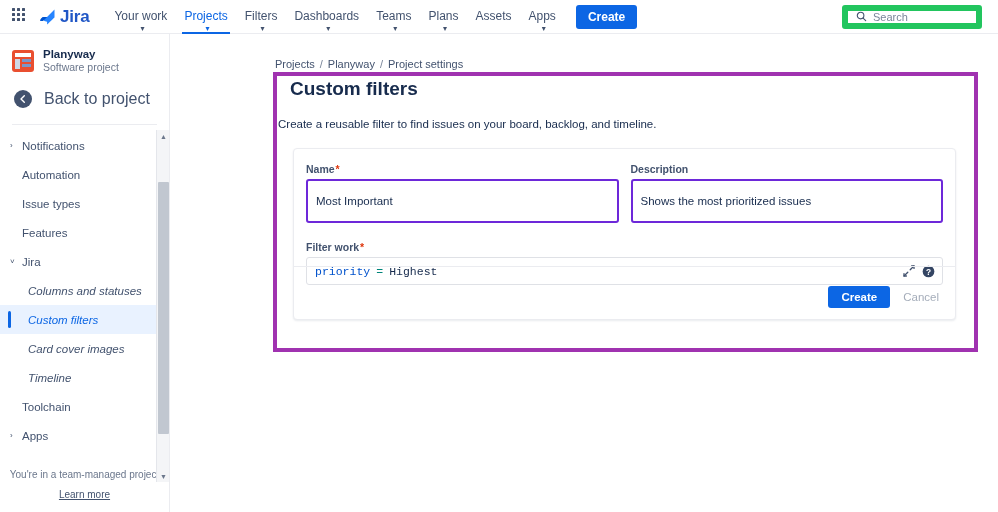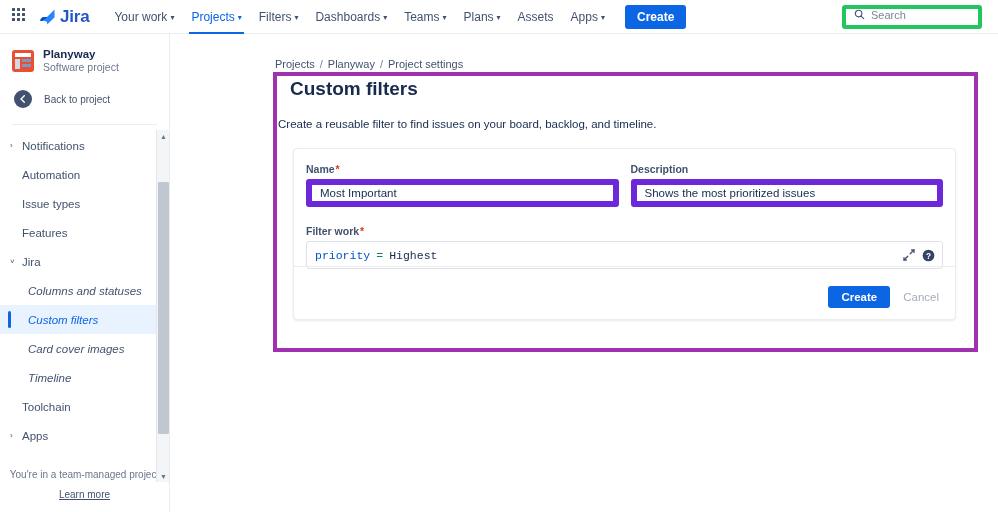--- a/index.html
+++ b/index.html
@@ -21,35 +21,35 @@
   }
   .appswitch { width:18px; height:18px; display:grid;
     grid-template-columns: repeat(3,3px); grid-template-rows: repeat(3,3px);
     gap:2px; margin-right:9px; margin-left:2px; cursor:pointer; }
   .appswitch i { width:3px; height:3px; background:#42526e; border-radius:0.5px; display:block; }
   .logo { display:flex; align-items:center; margin-right:18px; cursor:pointer; }
   .logo svg { display:block; }
   .logo-text { font-size:17px; color:#2157c6; font-weight:700; letter-spacing:-0.2px; margin-left:4px; }
   .navitem {
     position:relative; font-size:12px; color:#42526e; padding:9px 7px 9px 7px;
-    margin-right:3px; cursor:pointer; white-space:nowrap; display:flex; align-items:center; height:34px;
+    margin-right:3px; cursor:pointer; white-space:nowrap; display:flex; align-items:center; height:34px;flex-direction:column;
   }
   .navitem .chev { margin-left:3px; font-size:8px; position:relative; top:1px; }
   .navitem.active { color:#0c66e4; font-weight:400; }
   .navitem.active::after {
     content:""; position:absolute; left:5px; right:5px; bottom:0; height:2px; background:#0c66e4;
   }
   .create-btn {
     background:#0c66e4; color:#fff; font-size:12px; font-weight:700;
     border:none; border-radius:3px; padding:5px 12px; margin-left:10px; cursor:pointer;
   }
   .search-wrap { margin-left:auto; margin-right:6px; position:relative; }
   .search-box {
-    width:140px; height:24px; border:4px solid #22c55e; border-radius:3px;
-    background:#fff; display:flex; align-items:flex-start; padding:0 8px; cursor:text;
+    width:140px; height:24px; border:6px solid #22c55e; border-radius:3px;
+    background:#fff; display:flex; align-items:center; padding:0 8px; cursor:text;
   }
   .search-box .sicon { margin-right:6px; display:flex; }
   .search-box .sph { font-size:11px; color:#7a869a; }
 
   
   .sidebar {
     position:absolute; left:0; top:34px; width:170px; height:478px;
     background:#fff; border-right:1px solid #ebecf0; overflow:hidden;
   }
   .proj-head { display:flex; align-items:center; padding:14px 0 10px 12px; }
@@ -62,21 +62,21 @@
   .proj-avatar .b2 { left:3px; top:9px; width:5px; height:10px; background:#cfd8e6; }
   .proj-avatar .b3 { left:10px; top:9px; width:9px; height:3px; background:#7a98c9; }
   .proj-avatar .b4 { left:10px; top:14px; width:9px; height:3px; background:#7a98c9; }
   .proj-name { font-size:11.5px; color:#172b4d; font-weight:700; line-height:13px; }
   .proj-type { font-size:10.5px; color:#6b778c; line-height:13px; }
   .back-row { display:flex; align-items:center; padding:6px 0 6px 14px; cursor:pointer; }
   .back-circle {
     width:18px; height:18px; border-radius:50%; background:#42526e;
     display:flex; align-items:center; justify-content:center; margin-right:12px; flex:none;
   }
-  .back-label { font-size:10px; color:#42526e; }
+  .back-label { font-size:16px; color:#42526e; }
   .sb-div { height:1px; background:#ebecf0; margin:10px 12px 6px 12px; }
 
   .navlist { position:relative; }
   .nl-item {
     display:flex; align-items:center; height:29px; font-size:11.5px;
     color:#42526e; cursor:pointer; padding-left:10px; position:relative;
   }
   .nl-item.sub { padding-left:28px;font-style:italic; }
   .nl-item .caret { width:12px; font-size:8px; color:#42526e; flex:none; }
   .nl-item.nocaret { padding-left:22px; }
@@ -115,21 +115,21 @@
   .form-card {
     position:absolute; left:123px; top:114px; width:663px; height:172px;
     background:#fff; border:1px solid #ebecf0; border-radius:4px;
     box-shadow:0 1px 2px rgba(9,30,66,0.09);
   }
   .row1 { display:flex; gap:12px; padding:14px 12px 8px 12px; }
   .fgroup { flex:1; }
   .flabel { font-size:10.5px; color:#42526e; font-weight:700; margin-bottom:4px; display:block; }
   .req { color:#de350b; margin-left:1px; }
   .finput {
-    width:100%; height:28px; border:6px solid #6d28d9; border-radius:3px;
+    width:100%; height:44px; border:2px solid #6d28d9; border-radius:3px;
     background:#fff; font-size:11.5px; color:#172b4d; padding:0 8px;
     font-family:"Liberation Sans", sans-serif; outline:none;
   }
   .row2 { padding:10px 12px 0 12px; }
   .jql-box {
     position:relative; width:100%; height:28px; border:1px solid #dfe1e6;
     border-radius:3px; background:#fff; display:flex; align-items:center; padding:0 56px 0 8px;
   }
   .jql-text { font-family:"Liberation Mono", monospace; font-size:11.5px; white-space:pre; }
   .jql-field { color:#0052cc; }

